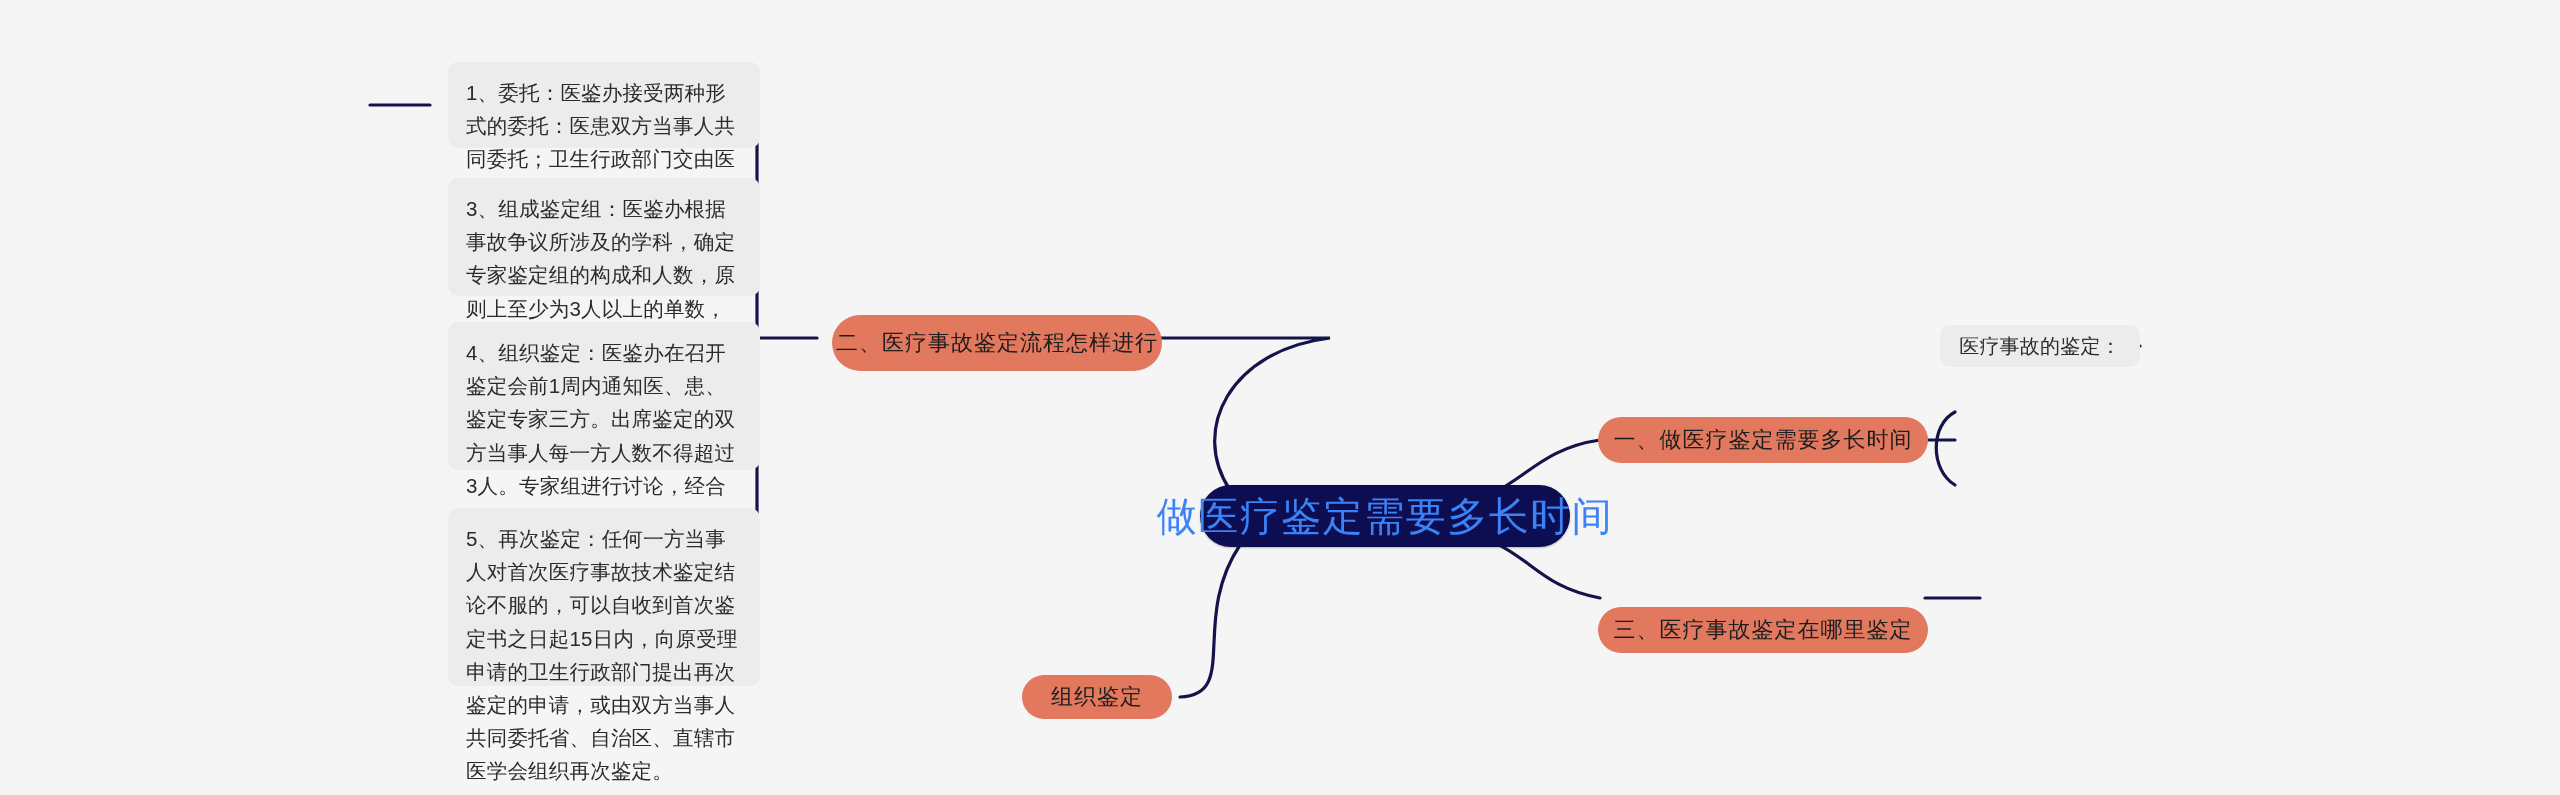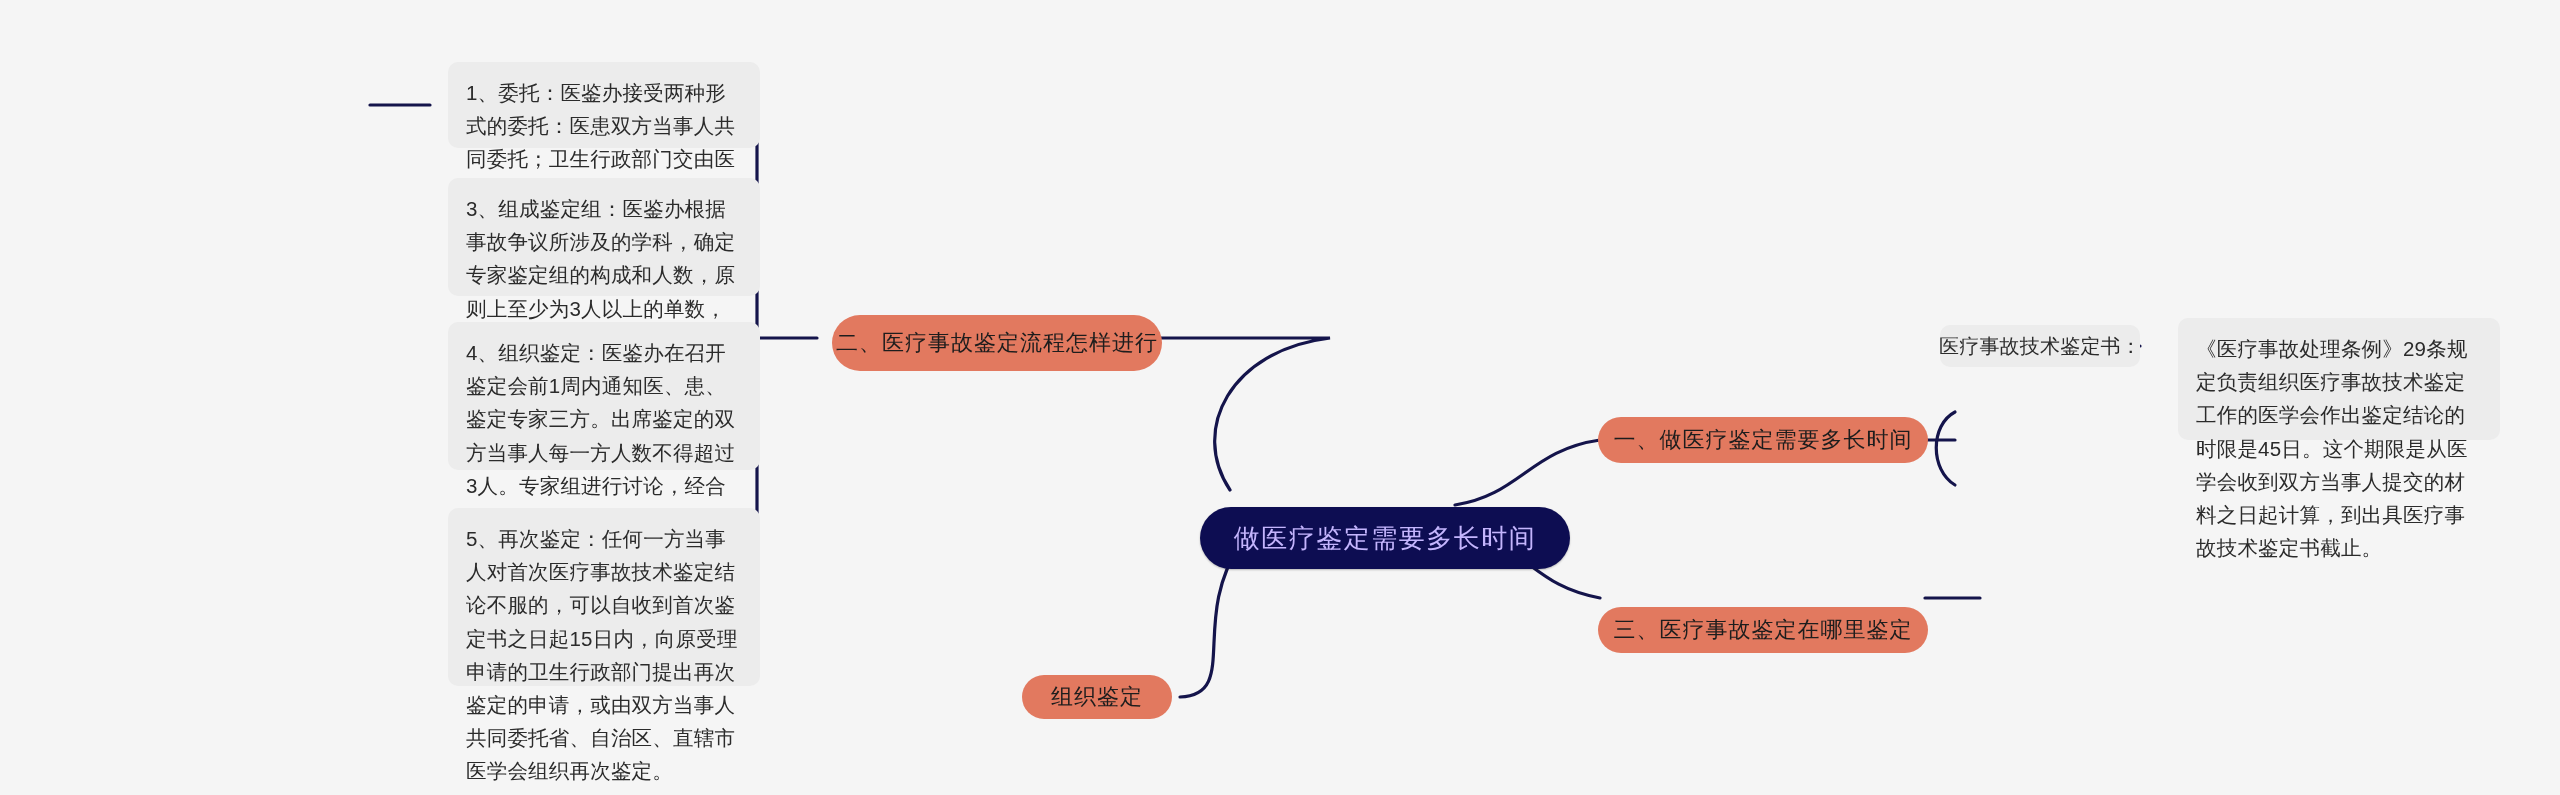--- a/index.html
+++ b/index.html
@@ -45,26 +45,25 @@
     border-radius: 40px;
     display: flex;
     align-items: center;
     justify-content: center;
     box-sizing: border-box;
     text-align: center;
     white-space: nowrap;
   }
   .pill.root {
     background: #0d0d52;
-    color: #c4b5fd;
-    font-size: 26px;
+    color: #3b82f6;
+    font-size: 40px;
     letter-spacing: 1.5px;
     border-radius: 44px;
     box-shadow: 0 1px 2px rgba(0,0,0,0.25);
-    margin-top: 22px;
   }
   .pill.branch {
     background: #e2795f;
     color: #1d1d1d;
     font-size: 22px;
     letter-spacing: 1px;
     border-radius: 30px;
   }
 </style>
 </head>
@@ -123,18 +122,17 @@
 
   <div class="leaf" style="left:448px; top:62px; width:312px; height:86px;">1、委托：医鉴办接受两种形式的委托：医患双方当事人共同委托；卫生行政部门交由医学会组织鉴定的委托。</div>
 
   <div class="leaf" style="left:448px; top:178px; width:312px; height:118px;">3、组成鉴定组：医鉴办根据事故争议所涉及的学科，确定专家鉴定组的构成和人数，原则上至少为3人以上的单数，主要学科的专家不少于专家鉴定组成员的1/2.</div>
 
   <div class="leaf" style="left:448px; top:322px; width:312px; height:148px;">4、组织鉴定：医鉴办在召开鉴定会前1周内通知医、患、鉴定专家三方。出席鉴定的双方当事人每一方人数不得超过3人。专家组进行讨论，经合议根据半数以上专家鉴定组成员的一致意见形成鉴定结论，并制作《医疗事故技术鉴定书》。</div>
 
   <div class="leaf" style="left:448px; top:508px; width:312px; height:178px;">5、再次鉴定：任何一方当事人对首次医疗事故技术鉴定结论不服的，可以自收到首次鉴定书之日起15日内，向原受理申请的卫生行政部门提出再次鉴定的申请，或由双方当事人共同委托省、自治区、直辖市医学会组织再次鉴定。</div>
 
 
-  <div class="leaf one-line" style="left:1940px; top:325px; width:200px; height:42px; display:flex; align-items:center; justify-content:center; font-size:20px;">医疗事故技术鉴定书：</div>
+  <div class="leaf one-line" style="left:1940px; top:325px; width:200px; height:42px; display:flex; align-items:center; justify-content:center; font-size:20px;">医疗事故的鉴定：</div>
 
-  <div class="leaf" style="left:2178px; top:318px; width:322px; height:122px;">《医疗事故处理条例》29条规定负责组织医疗事故技术鉴定工作的医学会作出鉴定结论的时限是45日。这个期限是从医学会收到双方当事人提交的材料之日起计算，到出具医疗事故技术鉴定书截止。</div>
 
 
 </div>
 
 </body></html>

